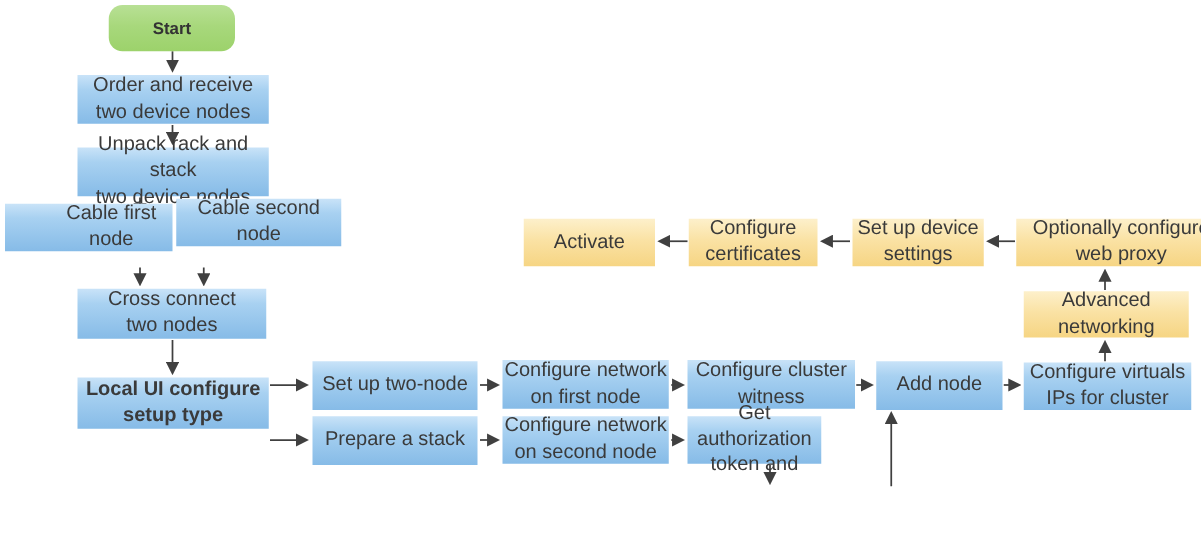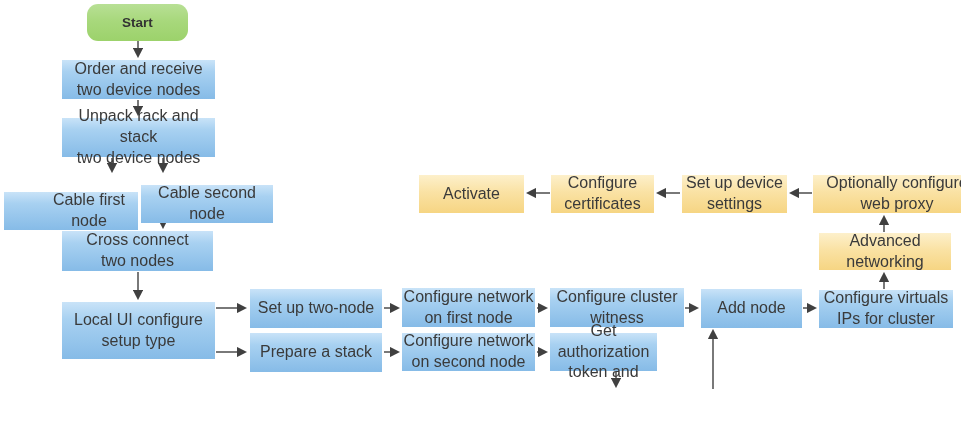--- a/index.html
+++ b/index.html
@@ -81,28 +81,28 @@
   </svg>
 
   <div class="node green" style="left:87px; top:4px; width:101px; height:37px;">Start</div>
 
   <div class="node blue" style="left:62px; top:60px; width:153px; height:39px;">Order and receive
 two device nodes</div>
 
   <div class="node blue" style="left:62px; top:118px; width:153px; height:39px;">Unpack rack and stack
 two device nodes</div>
 
-  <div class="node blue" style="left:4px; top:192px; width:134px; height:38px;padding-left:36px;">Cable first node</div>
+  <div class="node blue" style="left:4px; top:163px; width:134px; height:38px;padding-left:36px;">Cable first node</div>
 
-  <div class="node blue" style="left:141px; top:185px; width:132px; height:38px;text-align:center;">Cable second node</div>
+  <div class="node blue" style="left:141px; top:159px; width:132px; height:38px;text-align:center;">Cable second node</div>
 
   <div class="node blue" style="left:62px; top:231px; width:151px; height:40px;">Cross connect
 two nodes</div>
 
-  <div class="node blue" style="left:62px; top:302px; width:153px; height:57px;">Local UI configure
+  <div class="node blue" style="left:62px; top:302px; width:153px; height:41px;font-weight:bold;">Local UI configure
 setup type</div>
 
   <div class="node blue" style="left:250px; top:289px; width:132px; height:39px;">Set up two-node</div>
 
   <div class="node blue" style="left:250px; top:333px; width:132px; height:39px;">Prepare a stack</div>
 
   <div class="node blue" style="left:402px; top:288px; width:133px; height:39px;">Configure network
 on first node</div>
 
   <div class="node blue" style="left:402px; top:333px; width:133px; height:38px;">Configure network

